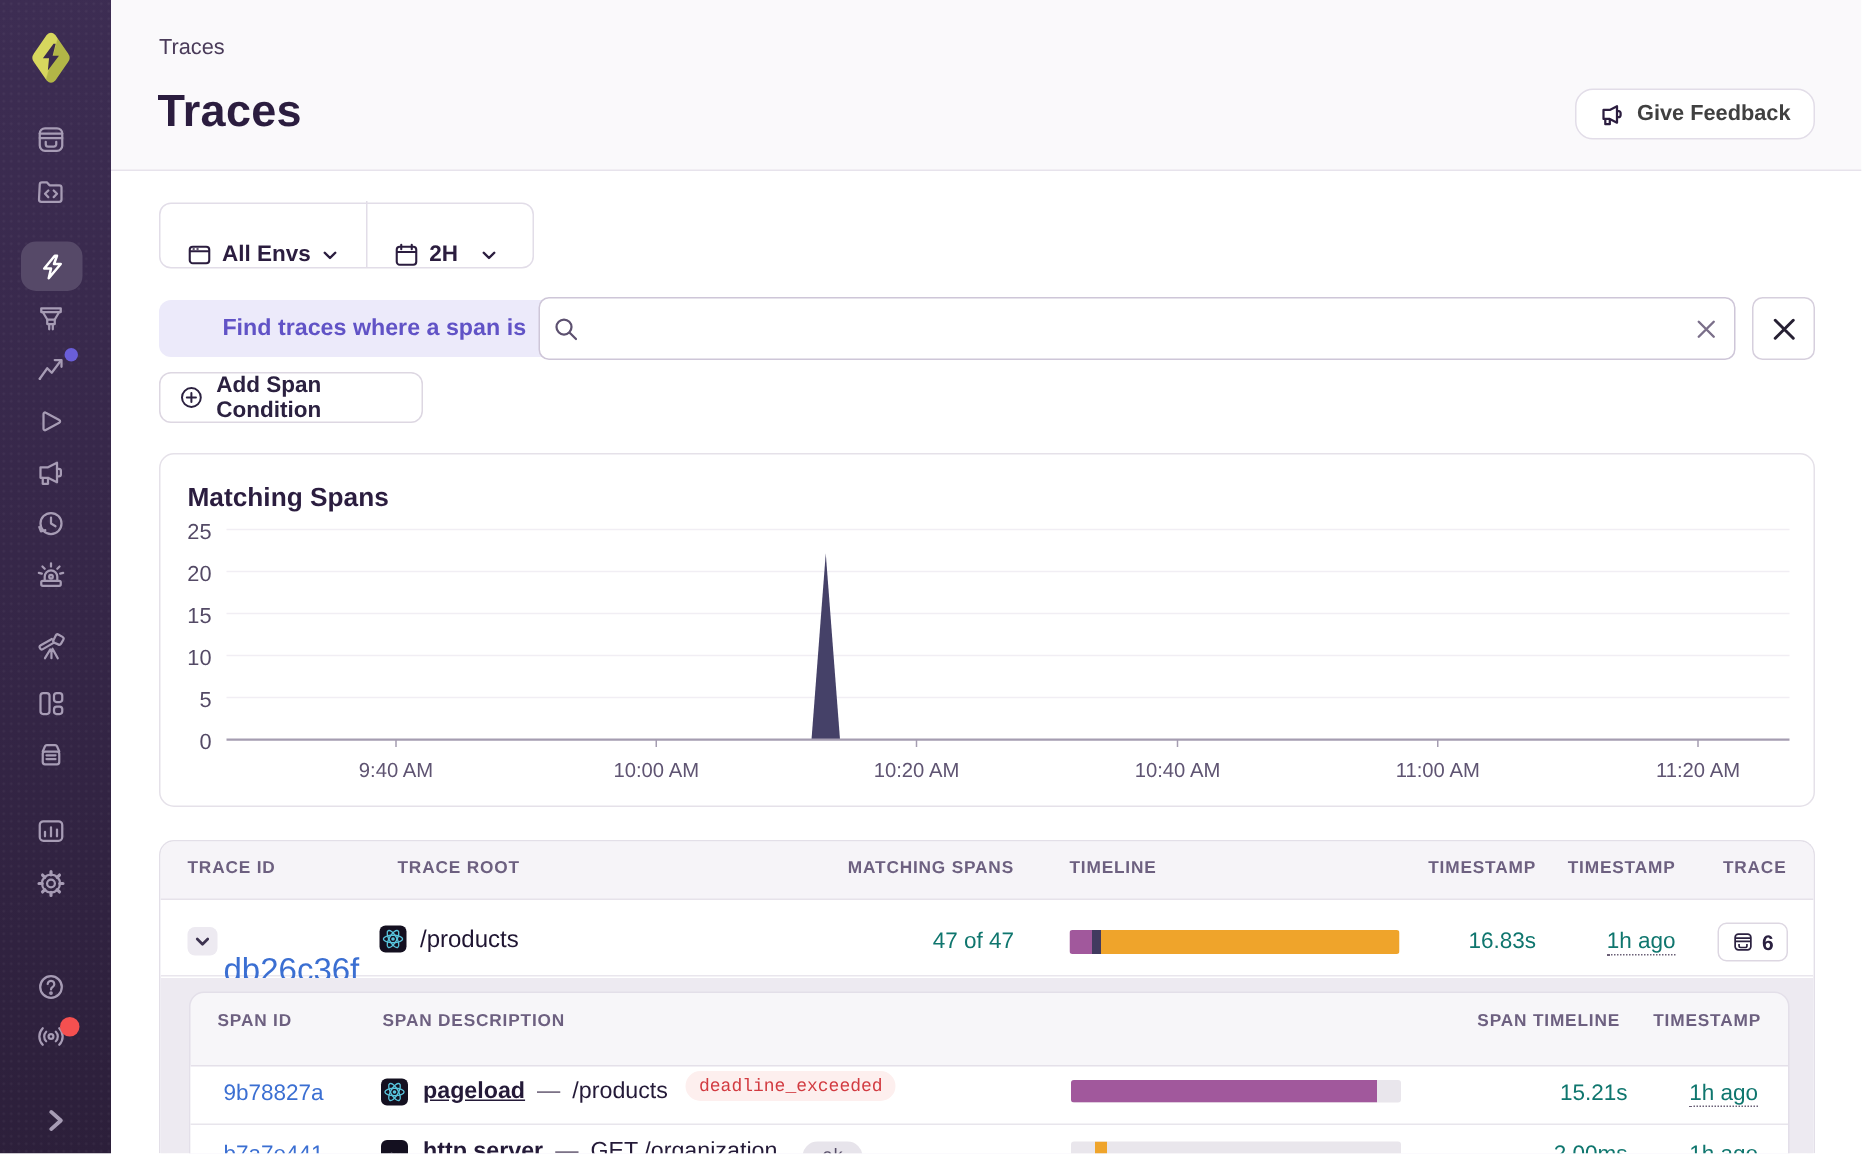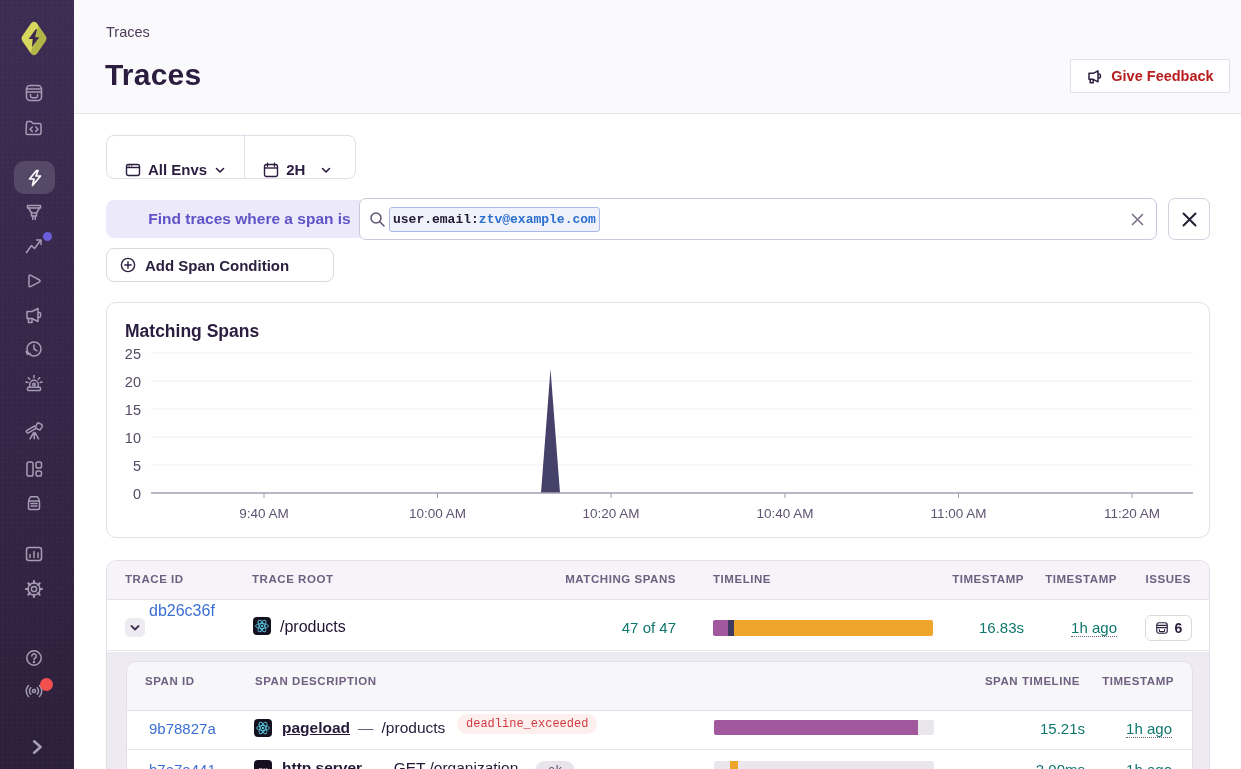--- a/index.html
+++ b/index.html
@@ -17,41 +17,41 @@
 .sicon svg { display:block; width:20px; height:20px; }
 #activepill { position:absolute; left:14px; top:161px; width:41px; height:33px; background:#564968; border-radius:10px; }
 #activepill svg { position:absolute; left:10.5px; top:6.5px; width:20px; height:20px; }
 .reddot { position:absolute; left:40px; top:678px; width:13px; height:13px; border-radius:50%; background:#f55050; }
 .purpledot { position:absolute; left:43px; top:232px; width:9px; height:9px; border-radius:50%; background:#6a5ed9; }
 
 
 #topstrip { left:74px; top:0; width:1167px; height:114px; background:#faf9fb; border-bottom:1px solid #e7e3ec; }
 #crumb { left:106px; top:24px; font-size:14.5px; color:#4b3c5a; }
 #h1 { left:105px; top:58px; font-size:30px; font-weight:bold; color:#2b1d3f; letter-spacing:0.2px;}
-#feedback { left:1050px; top:59px; width:160px; height:34px; background:#fff; border:1px solid #e2dde8; border-radius:1px;
-  display:flex; align-items:center; justify-content:center; gap:8px; font-size:14.5px; font-weight:bold; color:#b91c1c;margin-left:20px; }
+#feedback { left:1050px; top:59px; width:160px; height:34px; background:#fff; border:1px solid #e2dde8; border-radius:12px;
+  display:flex; align-items:center; justify-content:center; gap:8px; font-size:14.5px; font-weight:bold; color:#404040; }
 
 
 #pagefilter { left:106px; top:135px; width:250px; height:44px; background:#fff; border:1px solid #e2dde8; border-radius:8px;
   display:flex; align-items:flex-end; }
 #pagefilter .seg { display:flex; align-items:center; gap:7px; padding:0 18px 0 18px; font-size:15px; font-weight:bold; color:#2b1d3f; }
 #pagefilter .div { width:1px; height:44px; background:#e2dde8; }
 
 #findlabel { left:106px; top:200px; width:287px; height:38px; background:#eceafa; border-radius:8px;
   display:flex; align-items:center; justify-content:center; font-size:15.5px; font-weight:bold; color:#6153c6; }
 #search { left:359px; top:198px; width:798px; height:42px; background:#fff; border:1px solid #cec6d8; border-radius:7px; }
 #search .mag { position:absolute; left:9px; top:12px; }
 #token { position:absolute; left:29px; top:8px; height:25px; display:flex; align-items:center; padding:0 3px;
   background:#f0f2fb; border:1px solid #a9b9e8; border-radius:3px;
   font-family:"Liberation Mono",monospace; font-size:13px; font-weight:bold; color:#241a36; }
 #token .v { color:#2b6fd0; }
 #clearx { position:absolute; left:770px; top:13px; }
 #closebtn { left:1168px; top:198px; width:42px; height:42px; background:#fff; border:1px solid #d6cfdd; border-radius:7px;
   display:flex; align-items:center; justify-content:center; }
-#addspan { left:106px; top:248px; width:228px; height:34px; background:#fff; border:1px solid #ddd7e2; border-radius:8px;
+#addspan { left:106px; top:248px; width:176px; height:34px; background:#fff; border:1px solid #ddd7e2; border-radius:8px;
   display:flex; align-items:center; gap:9px; padding-left:13px; font-size:15px; font-weight:bold; color:#2b2140; }
 
 
 #chartpanel { left:106px; top:302px; width:1104px; height:236px; background:#fff; border:1px solid #e5e1e9; border-radius:10px; }
 #charttitle { position:absolute; left:18px; top:18px; font-size:17.5px; font-weight:bold; color:#2b1d3f; }
 #chartsvg { position:absolute; left:0; top:0; }
 
 
 #table { left:106px; top:560px; width:1104px; height:209px; background:#fff; border:1px solid #e3dfe8; border-radius:10px 10px 0 0; border-bottom:none; overflow:hidden; }
 .thead { position:absolute; left:0; top:0; width:100%; height:39px; background:#f6f4f8; border-bottom:1px solid #e6e2ea; }
@@ -256,21 +256,20 @@
   </span>
 </div>
 
 <div class="abs" id="findlabel">Find traces where a span is</div>
 
 <div class="abs" id="search">
   <svg class="mag" width="17" height="17" viewBox="0 0 17 17" fill="none" stroke="#5d5170" stroke-width="1.5" stroke-linecap="round">
       <circle cx="7" cy="7" r="5"></circle>
       <path d="M10.8 10.8 L15 15"></path>
     </svg>
-  <span id="token">user.email:<span class="v">ztv@example.com</span></span>
   <svg id="clearx" width="15" height="15" viewBox="0 0 15 15" stroke="#7b6f8a" stroke-width="1.6" stroke-linecap="round">
       <path d="M2.5 2.5 L12.5 12.5 M12.5 2.5 L2.5 12.5"></path>
     </svg>
 </div>
 
 <div class="abs" id="closebtn">
   <svg width="17" height="17" viewBox="0 0 17 17" stroke="#262033" stroke-width="2" stroke-linecap="round">
       <path d="M2.5 2.5 L14.5 14.5 M14.5 2.5 L2.5 14.5"></path>
     </svg>
 </div>
@@ -323,34 +322,34 @@
       <text x="678" y="215">10:40 AM</text>
       <text x="851.5" y="215">11:00 AM</text>
       <text x="1025" y="215">11:20 AM</text>
     </g>
   </svg>
 </div>
 
 <div class="abs" id="table">
   <div class="thead">
     <span class="hcell" style="left:18px">TRACE ID</span>
-    <span class="hcell" style="left:145px">TRACE ROOT</span>
+    <span class="hcell" style="left:158px">TRACE ROOT</span>
     <span class="hcell" style="right:533px">MATCHING SPANS</span>
     <span class="hcell" style="left:606px">TIMELINE</span>
     <span class="hcell" style="right:185px">TIMESTAMP</span>
     <span class="hcell" style="right:92px">TIMESTAMP</span>
-    <span class="hcell" style="right:18px">ISSUES</span>
+    <span class="hcell" style="right:18px">TRACE</span>
   </div>
   <div id="row1">
     <div class="chevbtn">
         <svg width="12" height="12" viewBox="0 0 12 12" fill="none" stroke="#3d3350" stroke-width="1.8" stroke-linecap="round" stroke-linejoin="round">
           <path d="M2.5 4 L6 7.5 L9.5 4"></path>
         </svg>
       </div>
-    <span class="cellv bluelink" style="left:42px;top:2px;font-size:16px">db26c36f</span>
+    <span class="cellv bluelink" style="left:42px;top:34px;font-size:22px">db26c36f</span>
     <span class="plat" style="left:146px;top:17px">
       <svg width="16" height="16" viewBox="0 0 16 16" fill="none" stroke="#58c4dc" stroke-width="0.9">
         <ellipse cx="8" cy="8" rx="6.4" ry="2.5"></ellipse>
         <ellipse cx="8" cy="8" rx="6.4" ry="2.5" transform="rotate(60 8 8)"></ellipse>
         <ellipse cx="8" cy="8" rx="6.4" ry="2.5" transform="rotate(-60 8 8)"></ellipse>
         <circle cx="8" cy="8" r="1.2" fill="#58c4dc" stroke="none"></circle>
       </svg>
     </span>
     <span class="cellv" style="left:173px;top:18px;font-size:16px;color:#1f1532">/products</span>
     <span class="cellv" style="right:533px;top:19px">47 of 47</span>

